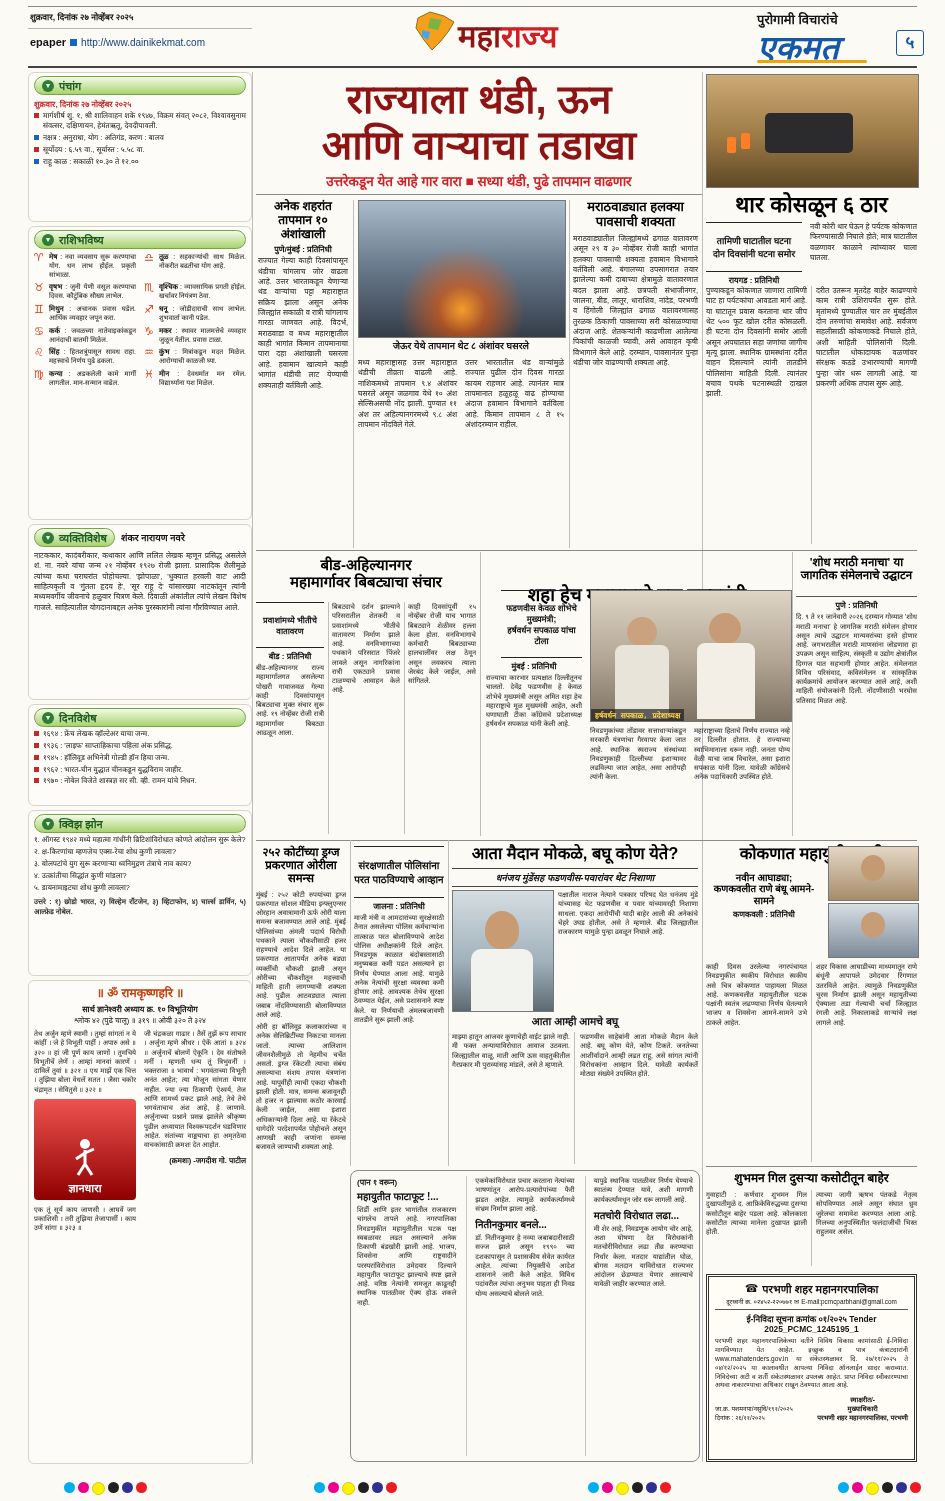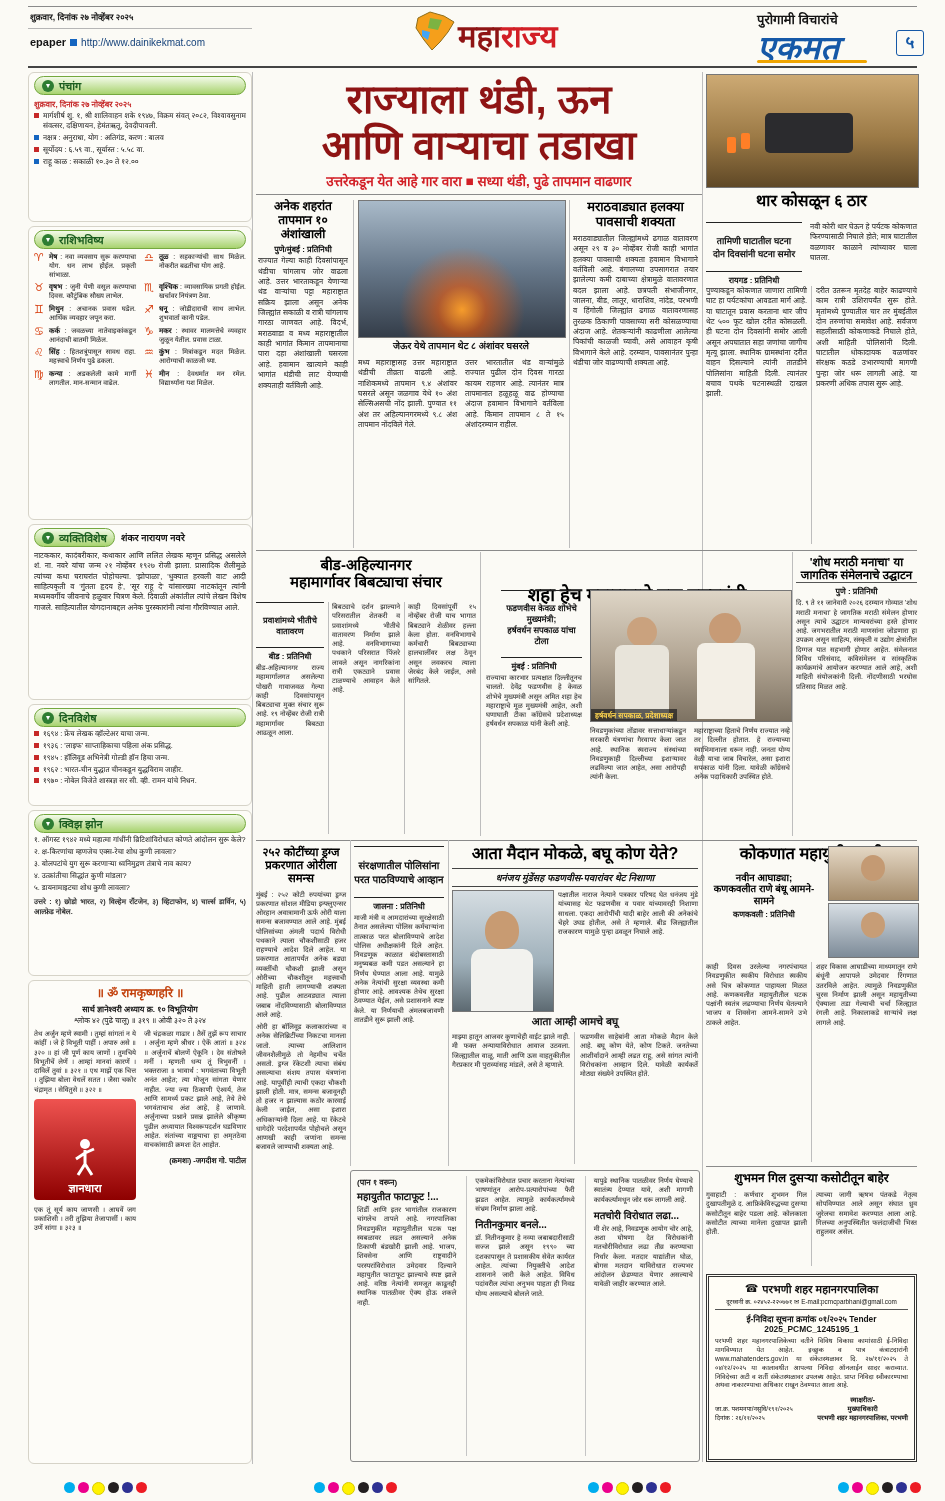--- a/index.html
+++ b/index.html
@@ -26,21 +26,21 @@
   .zgrid{display:grid;grid-template-columns:1fr 1fr;column-gap:8px;row-gap:3px;margin-top:3px;}
   .zitem{display:flex;gap:3px;}
   .zg{color:#d84315;font-size:11px;line-height:1;flex:0 0 12px;}
   .zt{font-size:6.8px;line-height:1.3;text-align:justify;}
   .zn{font-weight:bold;font-size:7.2px;}
   .din{display:flex;gap:4px;font-size:7.3px;line-height:1.35;margin-top:2px;}
   .dsq{flex:0 0 5px;width:5px;height:5px;margin-top:2px;background:#c62828;}
   .qq{font-size:7.3px;line-height:1.38;text-align:justify;margin-top:2px;}
   .qa{font-size:7.2px;line-height:1.38;text-align:justify;margin-top:4px;font-weight:bold;color:#333;}
   
-  .ph{position:absolute;border:1px solid #777;}
+  .ph{position:absolute;border:1px solid #777;font-family:Liberation Mono, monospace;}
   .cap{font-weight:bold;font-size:9.5px;text-align:center;line-height:1.2;}
   .dots{position:absolute;display:flex;gap:3px;}
   .dot{width:11px;height:11px;border-radius:50%;}
   .subbox{border-top:1.5px solid #222;border-bottom:1.5px solid #222;padding:11px 0;text-align:center;font-weight:bold;}
 </style>
 </head>
 <body>
 
 <div class="page">
 
@@ -254,21 +254,21 @@
     <div class="hd" style="font-size:13px;">मराठवाड्यात हलक्या पावसाची शक्यता</div>
     <div class="body-sm" style="margin-top:4px;">मराठवाड्यातील जिल्ह्यांमध्ये ढगाळ वातावरण असून २९ व ३० नोव्हेंबर रोजी काही भागांत हलक्या पावसाची शक्यता हवामान विभागाने वर्तविली आहे. बंगालच्या उपसागरात तयार झालेल्या कमी दाबाच्या क्षेत्रामुळे वातावरणात बदल झाला आहे. छत्रपती संभाजीनगर, जालना, बीड, लातूर, धाराशिव, नांदेड, परभणी व हिंगोली जिल्ह्यांत ढगाळ वातावरणासह तुरळक ठिकाणी पावसाच्या सरी कोसळण्याचा अंदाज आहे. शेतकऱ्यांनी काढणीला आलेल्या पिकांची काळजी घ्यावी, असे आवाहन कृषी विभागाने केले आहे. दरम्यान, पावसानंतर पुन्हा थंडीचा जोर वाढण्याची शक्यता आहे.</div>
   </div>
   <div class="hr" style="left:256px;top:550px;width:661px;"></div>
 
   <div class="ph" style="left:706px;top:74px;width:211px;height:112px;background:linear-gradient(180deg,#cdaa74 0%,#9c7a46 55%,#5f4826 100%);">
     <div style="position:absolute;left:58px;top:38px;width:88px;height:40px;background:#2b2b2e;border-radius:5px;"></div>
     <div style="position:absolute;left:20px;top:62px;width:9px;height:16px;background:#ff7f27;border-radius:2px;"></div>
     <div style="position:absolute;left:34px;top:58px;width:9px;height:16px;background:#ff7f27;border-radius:2px;"></div>
   </div>
-  <div class="abs hd" style="left:706px;top:192px;width:211px;font-size:16px;">थार कोसळून ६ ठार</div>
+  <div class="abs hd" style="left:706px;top:192px;width:211px;font-size:22px;">थार कोसळून ६ ठार</div>
   <div class="abs" style="left:706px;top:222px;width:96px;">
     <div class="subbox" style="font-size:9px;">
       <div>तामिणी घाटातील घटना</div>
       <div>दोन दिवसांनी घटना समोर</div>
     </div>
     <div class="by">रायगड : प्रतिनिधी</div>
   </div>
   <div class="abs body-sm" style="left:810px;top:222px;width:107px;">नवी कोरी थार घेऊन हे पर्यटक कोकणात फिरण्यासाठी निघाले होते; मात्र घाटातील वळणावर काळाने त्यांच्यावर घाला घातला.</div>
   <div class="abs body-sm" style="left:706px;top:286px;width:101px;">पुण्याकडून कोकणात जाणारा तामिणी घाट हा पर्यटकांचा आवडता मार्ग आहे. या घाटातून प्रवास करताना थार जीप थेट ५०० फूट खोल दरीत कोसळली. ही घटना दोन दिवसांनी समोर आली असून अपघातात सहा जणांचा जागीच मृत्यू झाला. स्थानिक ग्रामस्थांना दरीत वाहन दिसल्याने त्यांनी तातडीने पोलिसांना माहिती दिली. त्यानंतर बचाव पथके घटनास्थळी दाखल झाली.</div>
   <div class="vr" style="left:811px;top:286px;height:258px;"></div>
@@ -303,21 +303,21 @@
     <div style="position:absolute;left:118px;top:22px;width:32px;height:32px;border-radius:50%;background:#c79b76;"></div>
     <div style="position:absolute;left:24px;top:54px;width:54px;height:74px;background:#e8e4da;border-radius:8px 8px 0 0;"></div>
     <div style="position:absolute;left:106px;top:52px;width:58px;height:76px;background:#f3efe6;border-radius:8px 8px 0 0;"></div>
     <div style="position:absolute;left:0;bottom:0;background:rgba(20,20,20,.65);color:#ffd54f;font-size:7.5px;font-weight:bold;padding:1px 4px;">हर्षवर्धन सपकाळ, प्रदेशाध्यक्ष</div>
   </div>
   <div class="abs body-xs" style="left:590px;top:726px;width:96px;">निवडणुकांच्या तोंडावर सत्ताधाऱ्यांकडून सरकारी यंत्रणांचा गैरवापर केला जात आहे. स्थानिक स्वराज्य संस्थांच्या निवडणुकाही दिल्लीच्या इशाऱ्यावर लढविल्या जात आहेत, असा आरोपही त्यांनी केला.</div>
   <div class="abs body-xs" style="left:694px;top:726px;width:96px;">महाराष्ट्राच्या हिताचे निर्णय राज्यात नव्हे तर दिल्लीत होतात. हे राज्याच्या स्वाभिमानाला धरून नाही. जनता योग्य वेळी याचा जाब विचारेल, असा इशारा सपकाळ यांनी दिला. यावेळी काँग्रेसचे अनेक पदाधिकारी उपस्थित होते.</div>
   <div class="vr" style="left:792px;top:552px;height:284px;"></div>
 
   <div class="abs" style="left:796px;top:556px;width:121px;">
-    <div class="hd" style="font-size:11.5px;border-bottom:1px solid #555;padding-bottom:0;">'शोध मराठी मनाचा' या जागतिक संमेलनाचे उद्घाटन</div>
+    <div class="hd" style="font-size:11.5px;border-bottom:1px solid #555;padding-bottom:14px;">'शोध मराठी मनाचा' या जागतिक संमेलनाचे उद्घाटन</div>
     <div class="by">पुणे : प्रतिनिधी</div>
     <div class="body-xs">दि. ९ ते ११ जानेवारी २०२६ दरम्यान गोव्यात 'शोध मराठी मनाचा' हे जागतिक मराठी संमेलन होणार असून त्याचे उद्घाटन मान्यवरांच्या हस्ते होणार आहे. जगभरातील मराठी माणसांना जोडणारा हा उपक्रम असून साहित्य, संस्कृती व उद्योग क्षेत्रांतील दिग्गज यात सहभागी होणार आहेत. संमेलनात विविध परिसंवाद, कविसंमेलन व सांस्कृतिक कार्यक्रमांचे आयोजन करण्यात आले आहे, अशी माहिती संयोजकांनी दिली. नोंदणीसाठी भरघोस प्रतिसाद मिळत आहे.</div>
   </div>
 
   <div class="hr" style="left:256px;top:840px;width:661px;"></div>
 
   <div class="abs" style="left:256px;top:846px;width:90px;">
     <div class="hd" style="font-size:11.5px;">२५२ कोटींच्या ड्रग्ज प्रकरणात ओरीला समन्स</div>
     <div class="body-xs" style="margin-top:4px;">मुंबई : २५२ कोटी रुपयांच्या ड्रग्ज प्रकरणात सोशल मीडिया इन्फ्लुएन्सर ओरहान अवात्रामानी ऊर्फ ओरी याला समन्स बजावण्यात आले आहे. मुंबई पोलिसांच्या अंमली पदार्थ विरोधी पथकाने त्याला चौकशीसाठी हजर राहण्याचे आदेश दिले आहेत. या प्रकरणात आतापर्यंत अनेक बड्या व्यक्तींची चौकशी झाली असून ओरीच्या चौकशीतून महत्त्वाची माहिती हाती लागण्याची शक्यता आहे. पुढील आठवड्यात त्याला जबाब नोंदविण्यासाठी बोलाविण्यात आले आहे.</div>
     <div class="body-xs" style="margin-top:3px;">ओरी हा बॉलिवूड कलाकारांच्या व अनेक सेलिब्रिटींच्या निकटचा मानला जातो. त्याच्या आलिशान जीवनशैलीमुळे तो नेहमीच चर्चेत असतो. ड्रग्ज रॅकेटशी त्याचा संबंध असल्याचा संशय तपास यंत्रणांना आहे. यापूर्वीही त्याची एकदा चौकशी झाली होती. मात्र, समन्स बजावूनही तो हजर न झाल्यास कठोर कारवाई केली जाईल, असा इशारा अधिकाऱ्यांनी दिला आहे. या रॅकेटचे धागेदोरे परदेशापर्यंत पोहोचले असून आणखी काही जणांना समन्स बजावले जाण्याची शक्यता आहे.</div>
@@ -353,21 +353,21 @@
     <div style="position:absolute;left:32px;top:8px;width:24px;height:26px;border-radius:50%;background:#c49a73;"></div>
   </div>
   <div class="ph" style="left:828px;top:903px;width:89px;height:53px;background:linear-gradient(180deg,#d7dee4,#7d8b98);">
     <div style="position:absolute;left:32px;top:8px;width:24px;height:26px;border-radius:50%;background:#c79d76;"></div>
   </div>
   <div class="abs body-xs" style="left:706px;top:962px;width:101px;">काही दिवस उरलेल्या नगरपंचायत निवडणुकीत स्वकीय विरोधात स्वकीय असे चित्र कोकणात पाहायला मिळत आहे. कणकवलीत महायुतीतील घटक पक्षांनी स्वतंत्र लढण्याचा निर्णय घेतल्याने भाजप व शिवसेना आमने-सामने उभे ठाकले आहेत.</div>
   <div class="vr" style="left:811px;top:962px;height:200px;"></div>
   <div class="abs body-xs" style="left:816px;top:962px;width:101px;">शहर विकास आघाडीच्या माध्यमातून राणे बंधूंनी आपापले उमेदवार रिंगणात उतरविले आहेत. त्यामुळे निवडणुकीत चुरस निर्माण झाली असून महायुतीच्या ऐक्याला तडा गेल्याची चर्चा जिल्ह्यात रंगली आहे. निकालाकडे साऱ्यांचे लक्ष लागले आहे.</div>
   <div class="hr" style="left:706px;top:1166px;width:211px;"></div>
 
-  <div class="abs" style="left:350px;top:1170px;width:350px;height:292px;border:1px solid #8a8a8a;border-radius:3px;padding:5px 6px;">
+  <div class="abs" style="left:350px;top:1170px;width:350px;height:292px;border:1px solid #8a8a8a;border-radius:8px;padding:5px 6px;">
     <div style="display:flex;gap:10px;height:100%;">
       <div style="width:106px;">
         <div style="font-weight:bold;font-size:8px;">(पान १ वरून)</div>
         <div style="font-weight:bold;font-size:10px;margin:2px 0;">महायुतीत फाटाफूट !...</div>
         <div class="body-xs">शिर्डी आणि इतर भागांतील राजकारण चांगलेच तापले आहे. नगरपालिका निवडणुकीत महायुतीतील घटक पक्ष स्वबळावर लढत असल्याने अनेक ठिकाणी बंडखोरी झाली आहे. भाजप, शिवसेना आणि राष्ट्रवादीने परस्परांविरोधात उमेदवार दिल्याने महायुतीत फाटाफूट झाल्याचे स्पष्ट झाले आहे. वरिष्ठ नेत्यांनी समजूत काढूनही स्थानिक पातळीवर ऐक्य होऊ शकले नाही.</div>
       </div>
       <div style="width:106px;border-left:1px solid #c5c5c5;padding-left:8px;">
         <div class="body-xs">एकमेकांविरोधात प्रचार करताना नेत्यांच्या भाषणांतून आरोप-प्रत्यारोपांच्या फैरी झडत आहेत. त्यामुळे कार्यकर्त्यांमध्ये संभ्रम निर्माण झाला आहे.</div>
         <div style="font-weight:bold;font-size:10px;margin:4px 0 2px;">नितीनकुमार बनले...</div>
         <div class="body-xs">डॉ. नितीनकुमार हे नव्या जबाबदारीसाठी सज्ज झाले असून १९९० च्या दशकापासून ते प्रशासकीय सेवेत कार्यरत आहेत. त्यांच्या नियुक्तीचे आदेश शासनाने जारी केले आहेत. विविध पदांवरील त्यांचा अनुभव पाहता ही निवड योग्य असल्याचे बोलले जाते.</div>

